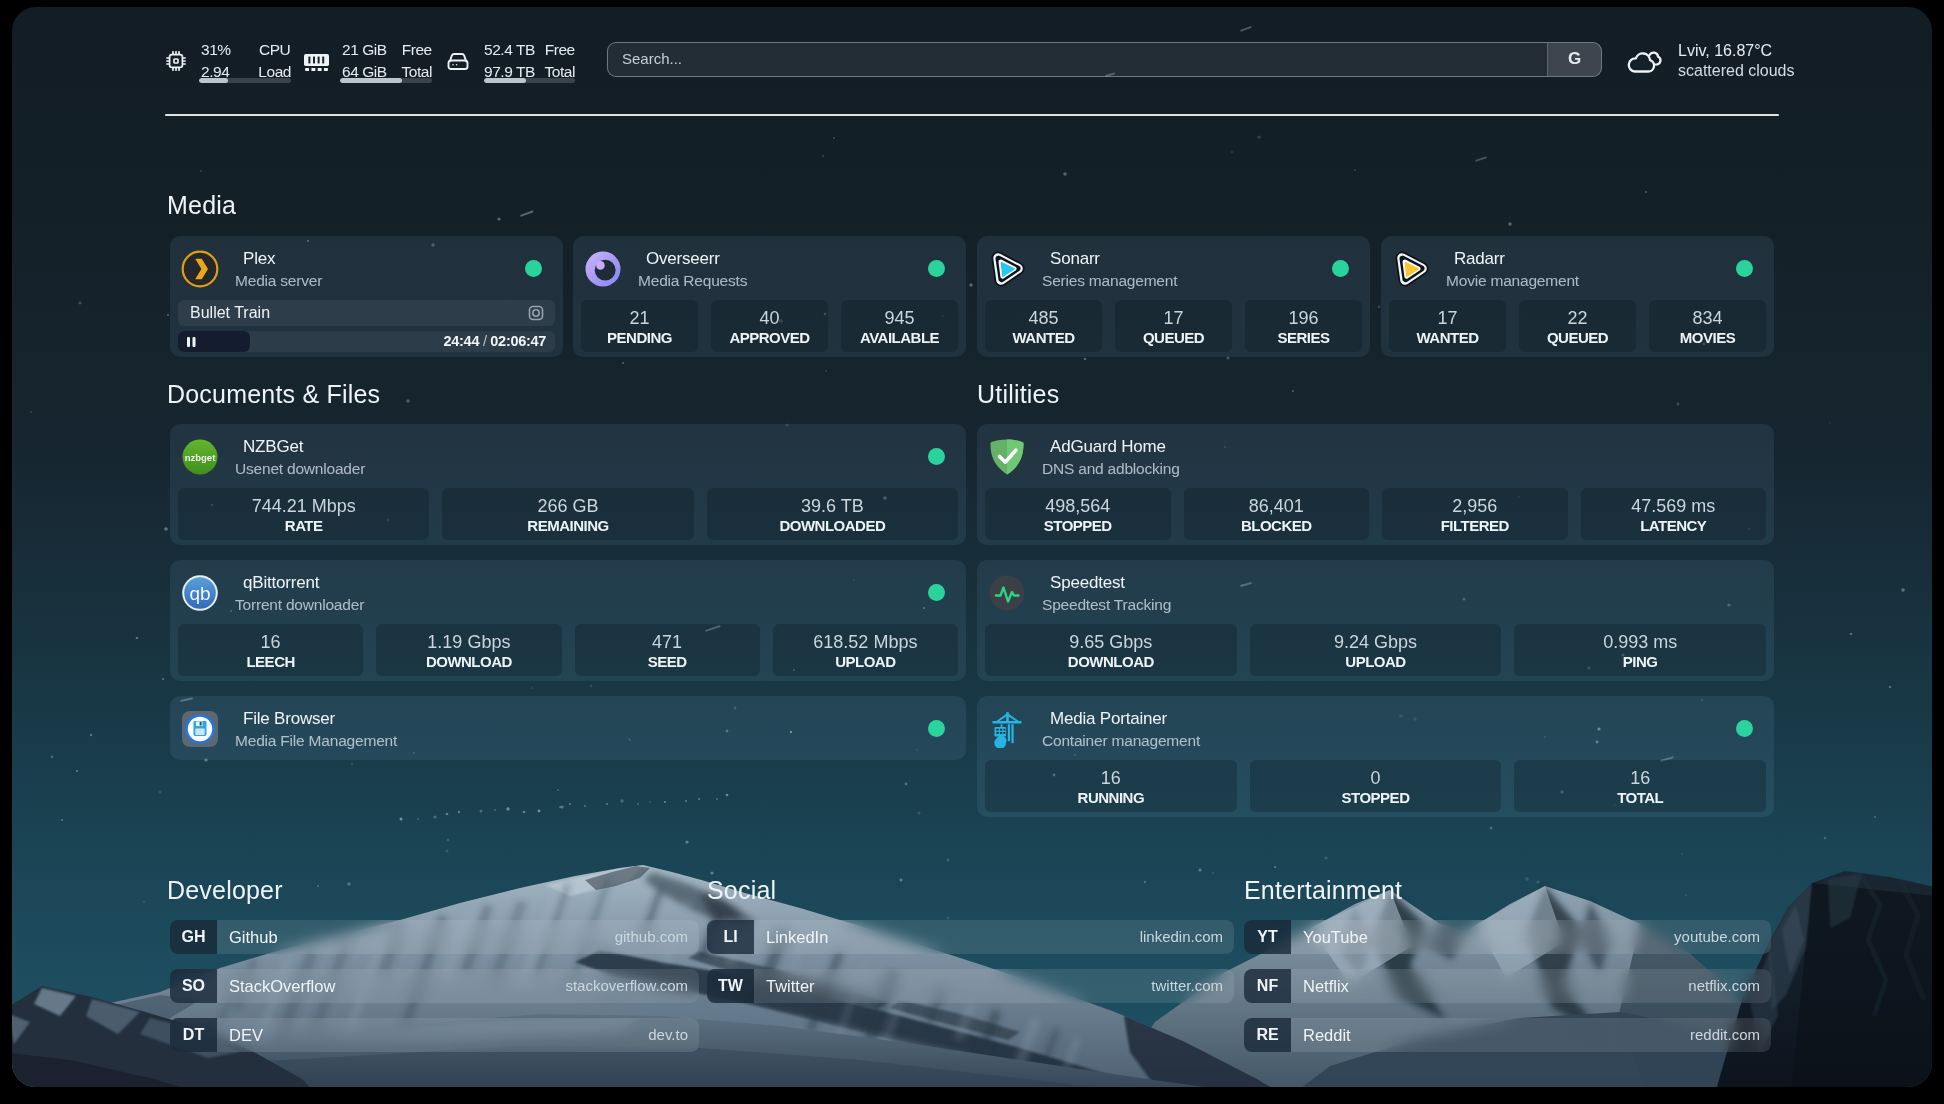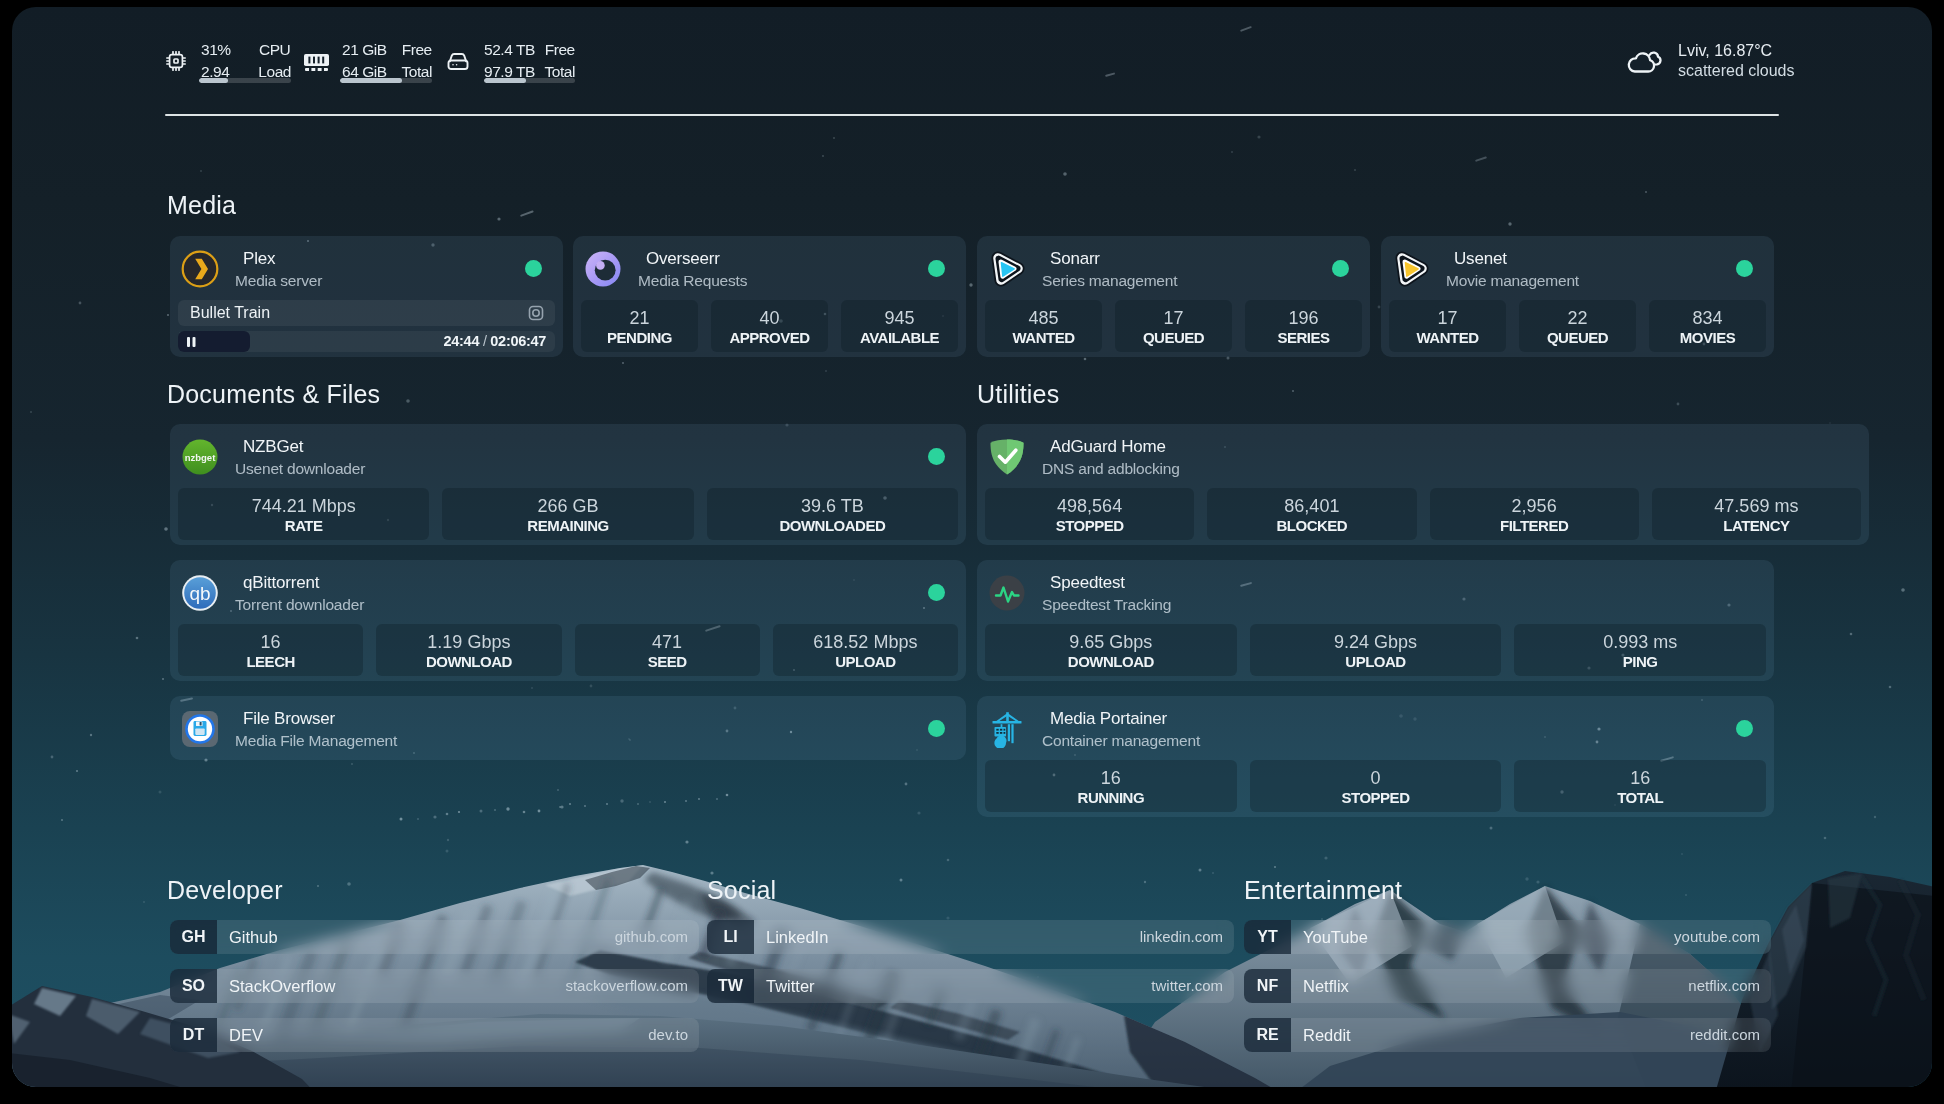--- a/index.html
+++ b/index.html
@@ -390,20 +390,21 @@
   </svg>
   <div class="cols" style="left:37px;width:91px;">
     <div class="va">52.4 TB<br>97.9 TB</div>
     <div class="vb" style="right:0">Free<br>Total</div>
   </div>
   <div class="bar" style="left:37px;width:91px;">
           <i style="width:46%"></i>
         </div>
 </div>
 
+<div class="search">Search...<div class="gbtn">G</div></div>
 
 <svg class="abs" style="left:1626px;top:45px" width="36" height="30" viewBox="0 0 36 30" fill="none" stroke="#eef3f6" stroke-width="2.3" stroke-linejoin="round" stroke-linecap="round">
   <path d="M23.5 10 a4.6 4.6 0 0 1 8.6 1.8 a4 4 0 0 1 -1 7.6 l-4.6 0.2"></path>
   <path d="M8.8 26.5 h13.4 a5.8 5.8 0 0 0 1.9 -11.3 a7.3 7.3 0 0 0 -14.2 -1.8 A6.5 6.5 0 0 0 8.8 26.5 Z" fill="#14202a"></path>
 </svg>
 <div class="weather-t">Lviv, 16.87°C<br><span class="sub">scattered clouds</span></div>
 <div class="hr"></div>
 
 <div class="h2" style="left:167px;top:191px;">Media</div>
 <div class="h2" style="left:167px;top:380px;">Documents &amp; Files</div>
@@ -500,21 +501,21 @@
 <div class="card" style="left:1381px;top:236px;width:393px;height:121px;">
   <svg class="icon36" viewBox="0 0 38 38">
     <g stroke-linejoin="round">
       <path d="M10 8 L30 18.5 L13 30 Z" fill="#0d141c" stroke="#0d141c" stroke-width="13"></path>
       <path d="M10 8 L30 18.5 L13 30 Z" fill="#f2f5f7" stroke="#f2f5f7" stroke-width="9.5"></path>
       <path d="M10.5 8.6 L29.5 18.5 L13.5 29.2 Z" fill="#0d141c" stroke="#0d141c" stroke-width="6"></path>
       <path d="M12.8 11.8 L26.3 18.7 L14.7 26.4 Z" fill="#fdfefe" stroke="#fdfefe" stroke-width="4.6"></path>
       <path d="M13.4 12.6 L26.2 18.8 L14.8 26.2 Z" fill="#f8c52e" stroke="#f8c52e" stroke-width="1.4"></path>
     </g>
   </svg>
-  <div class="t">Usenet</div>
+  <div class="t">Radarr</div>
         <div class="s">Movie management</div>
   <div class="dot" style="left:355px;"></div>
   <div class="stats">
     <div class="stat">
             <div class="n">17</div>
             <div class="l">WANTED</div>
           </div>
     <div class="stat">
             <div class="n">22</div>
             <div class="l">QUEUED</div>
@@ -601,21 +602,21 @@
       <rect x="15" y="11.4" width="6.5" height="4.6" rx="0.6" fill="#eef6fb"></rect>
       <rect x="18.6" y="12" width="2" height="3.4" rx="0.5" fill="#29506b"></rect>
       <rect x="14.3" y="18.5" width="9.4" height="6.4" rx="0.8" fill="#cfe4f2"></rect>
     </g>
   </svg>
   <div class="t">File Browser</div>
         <div class="s">Media File Management</div>
   <div class="dot" style="left:758px;"></div>
 </div>
 
-<div class="card" style="left:977px;top:424px;width:892px;height:121px;">
+<div class="card" style="left:977px;top:424px;width:797px;height:121px;">
   <svg class="icon36" viewBox="0 0 38 38">
     <path d="M19 1.5 C25 1.5 31.5 2.6 35.5 4.8 C35.5 14 34.5 26.5 19 36.5 C3.5 26.5 2.5 14 2.5 4.8 C6.5 2.6 13 1.5 19 1.5 Z" fill="#66b168"></path>
     <path d="M19 1.5 C25 1.5 31.5 2.6 35.5 4.8 C35.5 14 34.5 26.5 19 36.5 Z" fill="#6fc873"></path>
     <path d="M11.5 18.5 L17.3 24.2 L27.8 12.2" fill="none" stroke="#ffffff" stroke-width="3.6" stroke-linecap="round" stroke-linejoin="round"></path>
   </svg>
   <div class="t">AdGuard Home</div>
         <div class="s">DNS and adblocking</div>
   <div class="stats">
     <div class="stat">
             <div class="n">498,564</div>

